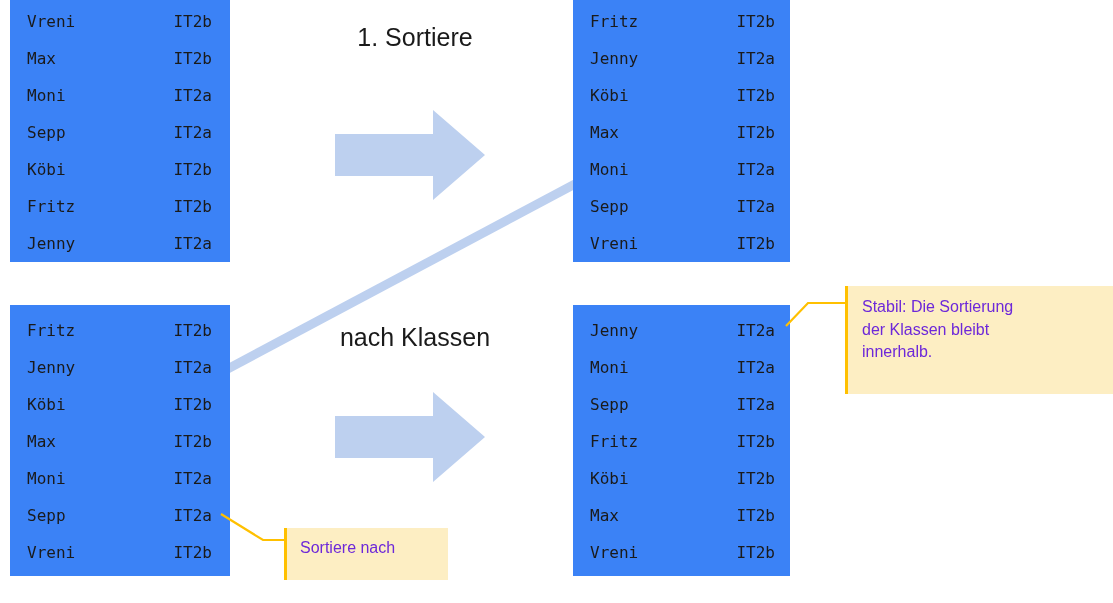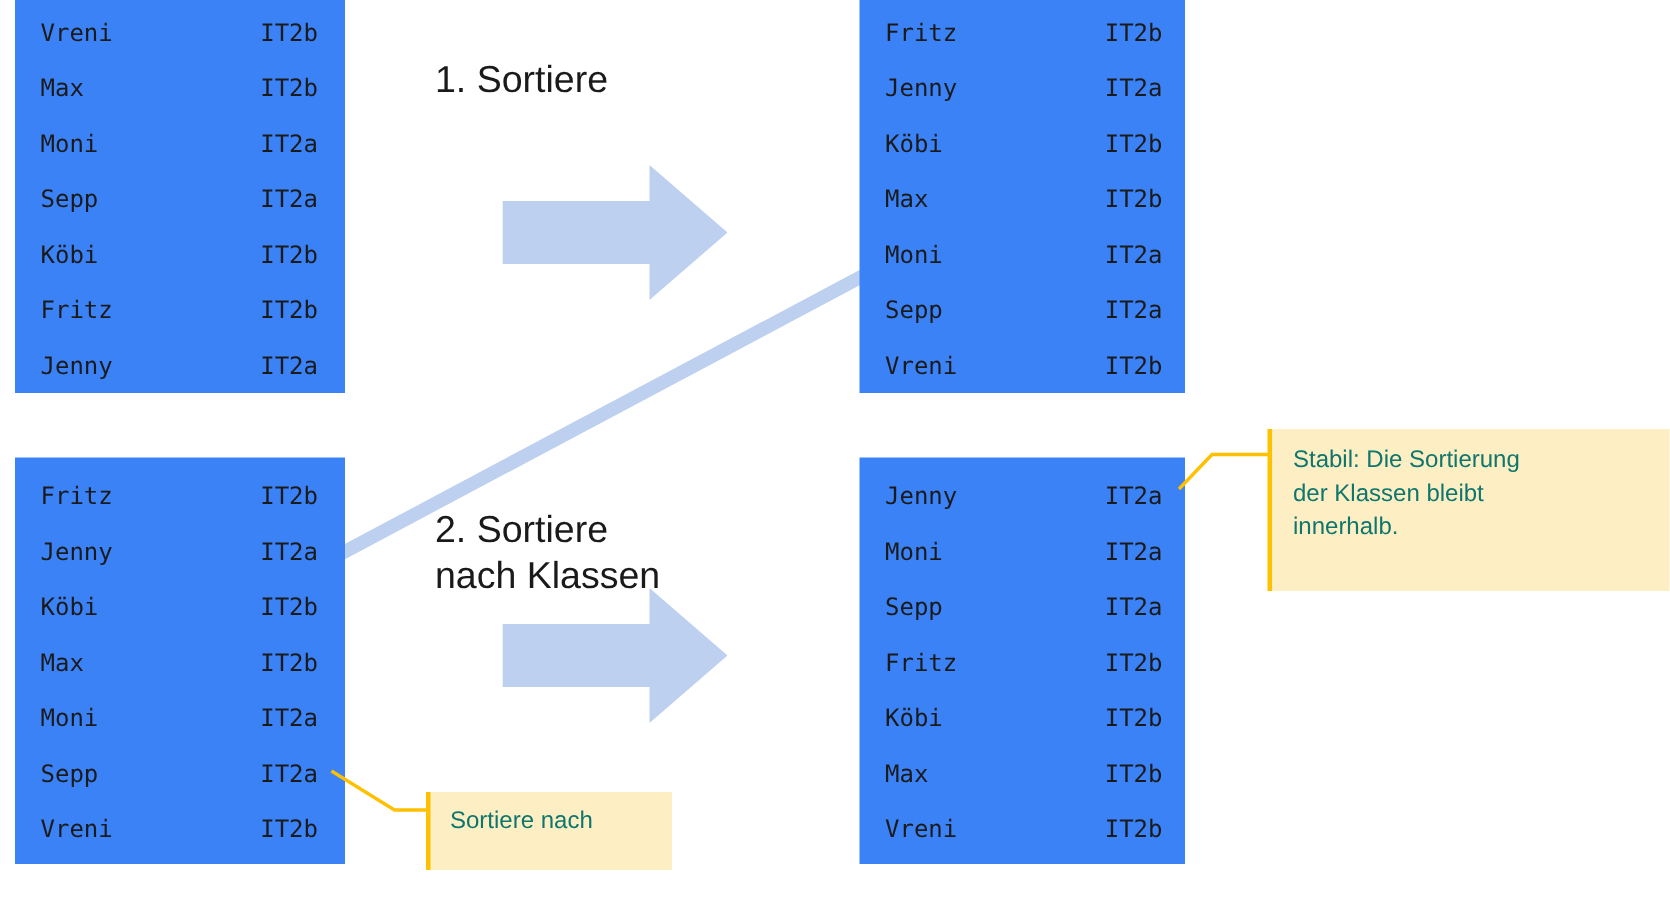--- a/index.html
+++ b/index.html
@@ -48,26 +48,25 @@
   }
 
   #table-top-left    { left: 10px;  top: 0px;   width: 220px; padding-top: 3px; }
   #table-top-right   { left: 573px; top: 0px;   width: 217px; padding-top: 3px; }
   #table-bottom-left { left: 10px;  top: 305px; width: 220px; padding-top: 7px; padding-bottom: 5px; }
   #table-bottom-right{ left: 573px; top: 305px; width: 217px; padding-top: 7px; padding-bottom: 5px; }
 
   
   .step-label {
     position: absolute;
-    text-align: left;
+    text-align: center;
     font-size: 25px;
     color: #1a1a1a;
     line-height: 1.25;
     z-index: 3;
-    margin-top: 16px;
   }
   #step-label-1 { left: 290px; top: 22px;  width: 250px; }
   #step-label-2 { left: 290px; top: 322px; width: 250px; }
 
   
   .block-arrow {
     position: absolute;
     z-index: 3;
   }
   #block-arrow-1 { left: 335px; top: 110px; }
@@ -81,21 +80,21 @@
     width: 1113px;
     height: 603px;
     z-index: 1;
     pointer-events: none;
   }
 
   
   .callout-box {
     position: absolute;
     background: #fdeec3;
-    color: #0f766e;
+    color: #6d28d9;
     font-size: 16px;
     line-height: 1.42;
     box-sizing: border-box;
     z-index: 4;
   }
   .callout-box .callout-text {
     display: block;
   }
   #callout-stable {
     left: 848px;
@@ -273,21 +272,20 @@
 </div>
 
 <div class="step-label" id="step-label-1">
   <div>1. Sortiere</div>
 </div>
 <svg class="block-arrow" id="block-arrow-1" width="150" height="90" viewBox="0 0 150 90" xmlns="http://www.w3.org/2000/svg">
   <polygon points="0,24 98,24 98,0 150,45 98,90 98,66 0,66" fill="#bdd0ef"></polygon>
 </svg>
 
 <div class="step-label" id="step-label-2">
-  <div>2. Sortiere</div>
   <div>nach Klassen</div>
 </div>
 <svg class="block-arrow" id="block-arrow-2" width="150" height="90" viewBox="0 0 150 90" xmlns="http://www.w3.org/2000/svg">
   <polygon points="0,24 98,24 98,0 150,45 98,90 98,66 0,66" fill="#bdd0ef"></polygon>
 </svg>
 
 <svg id="leader-lines-svg" viewBox="0 0 1113 603" xmlns="http://www.w3.org/2000/svg">
   <polyline points="786,326 808,303 846,303" fill="none" stroke="#ffc000" stroke-width="2.2"></polyline>
   <polyline points="221,514 263,540 286,540" fill="none" stroke="#ffc000" stroke-width="2.2"></polyline>
 </svg>

